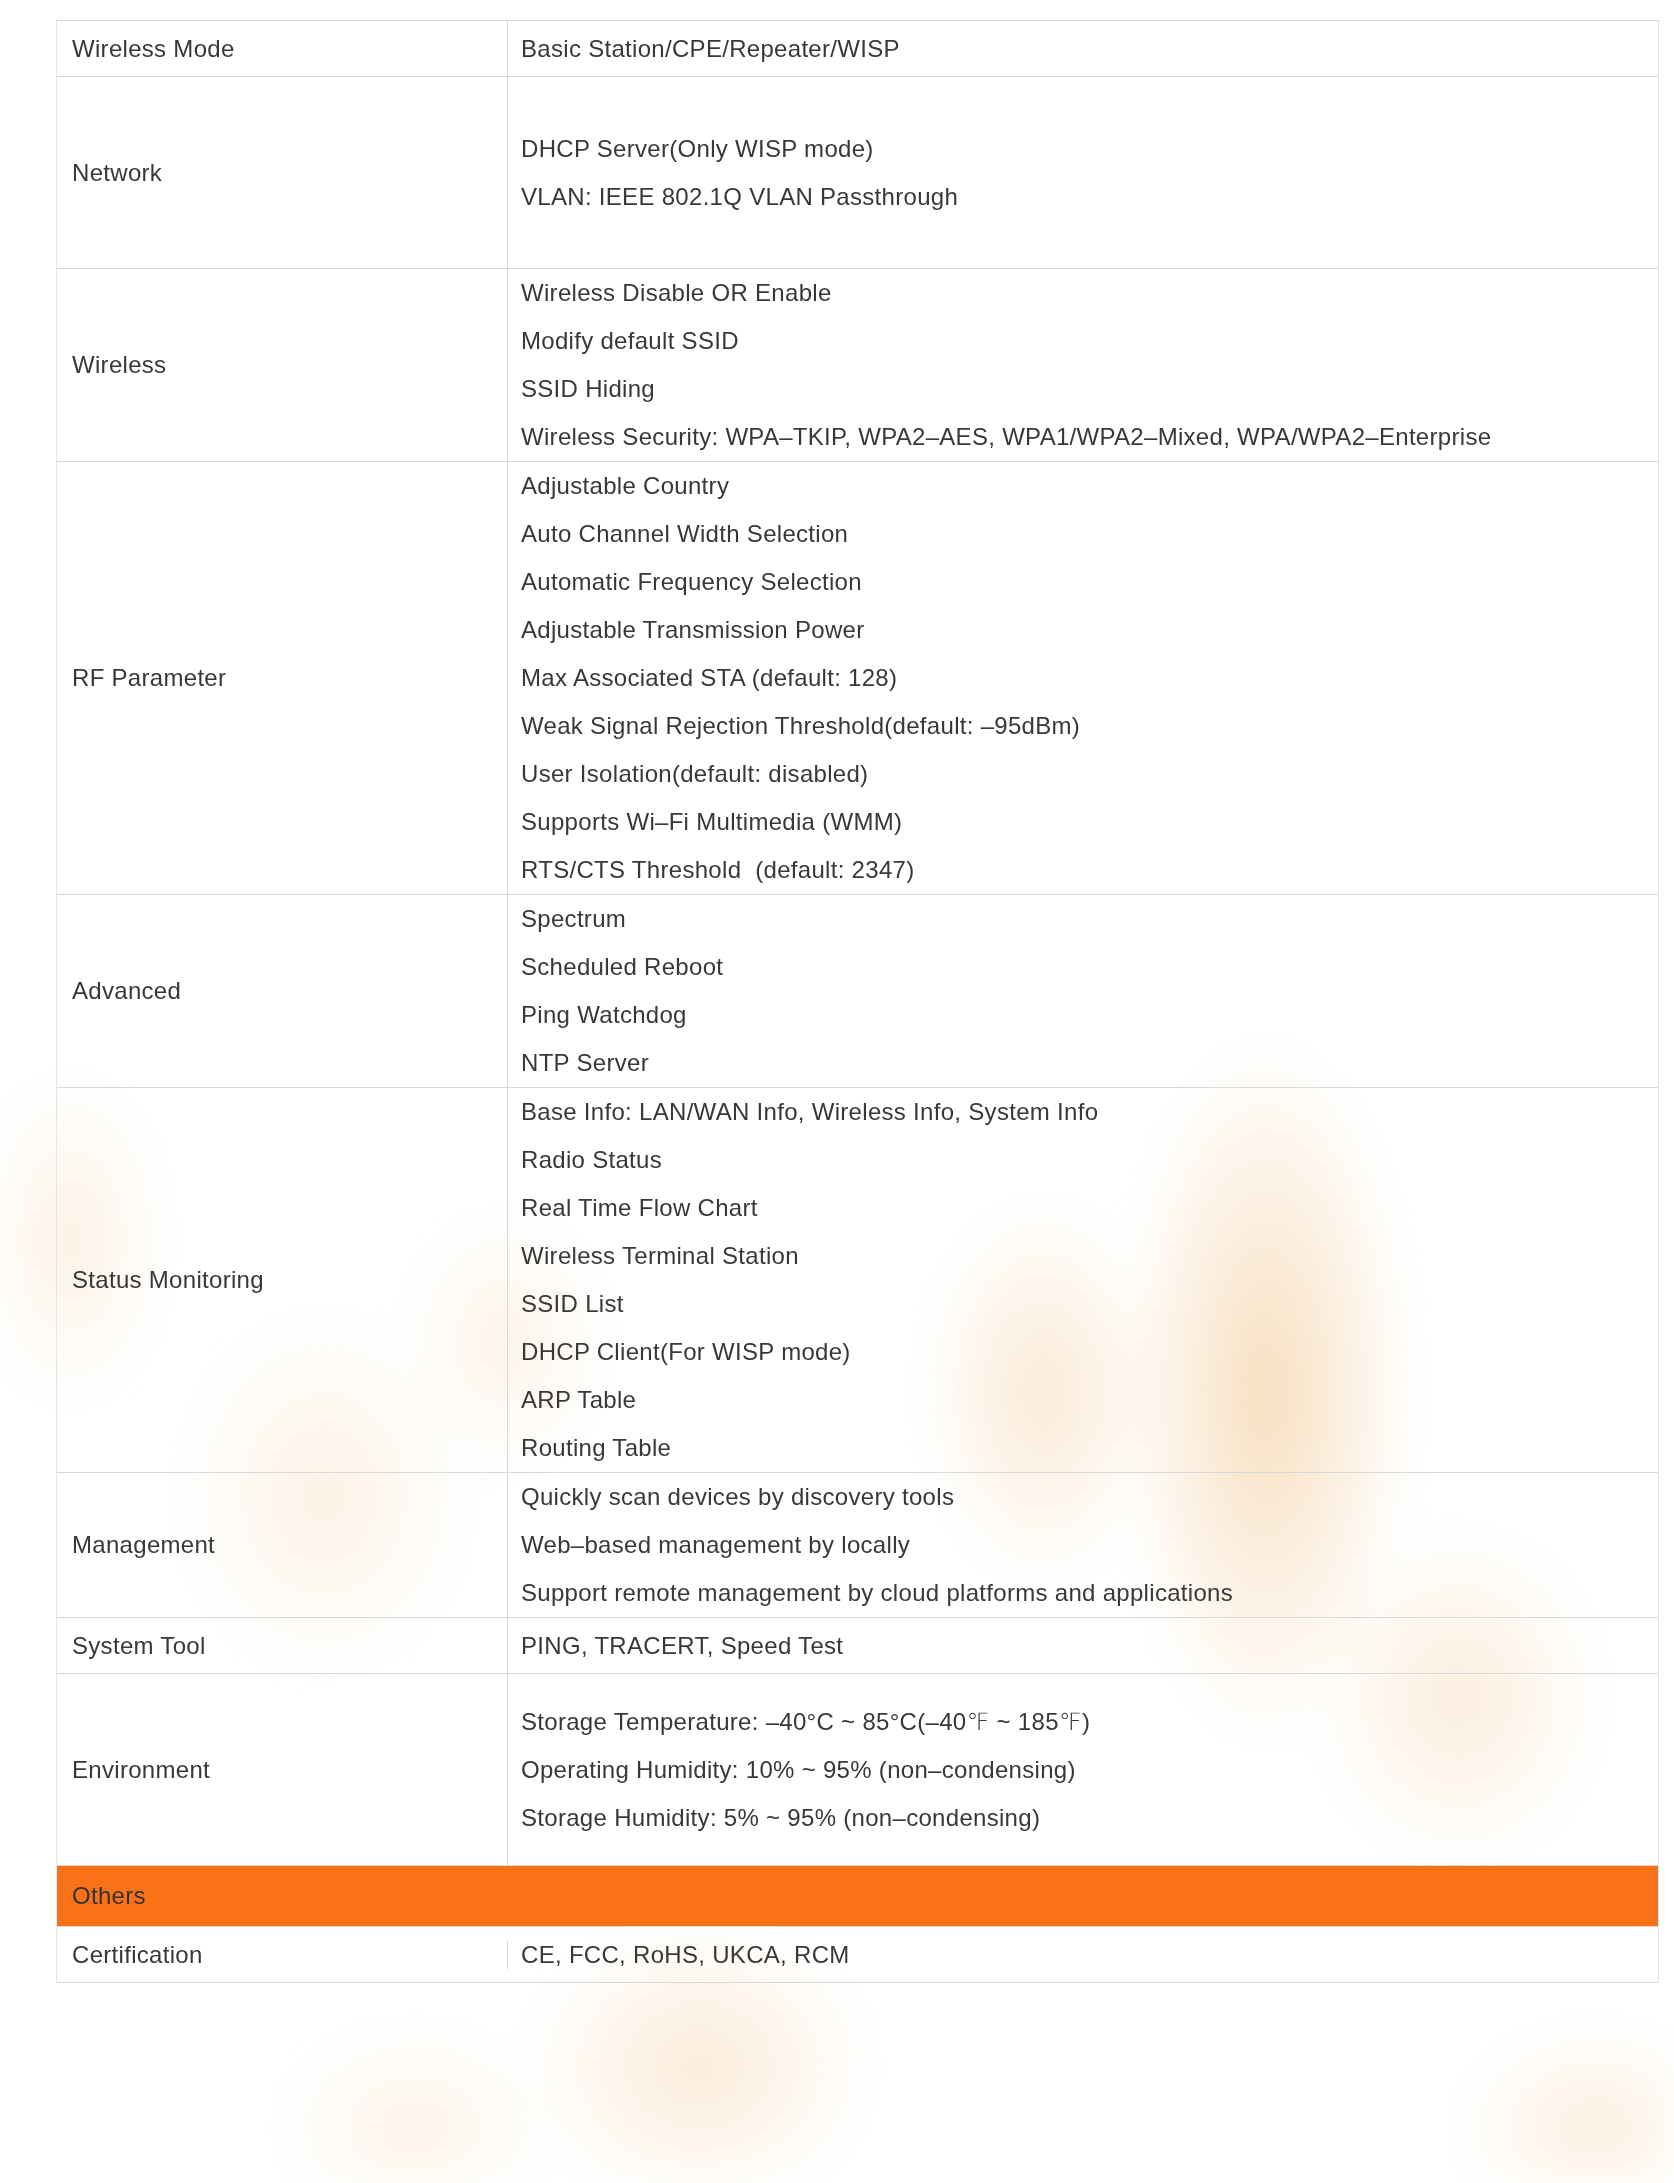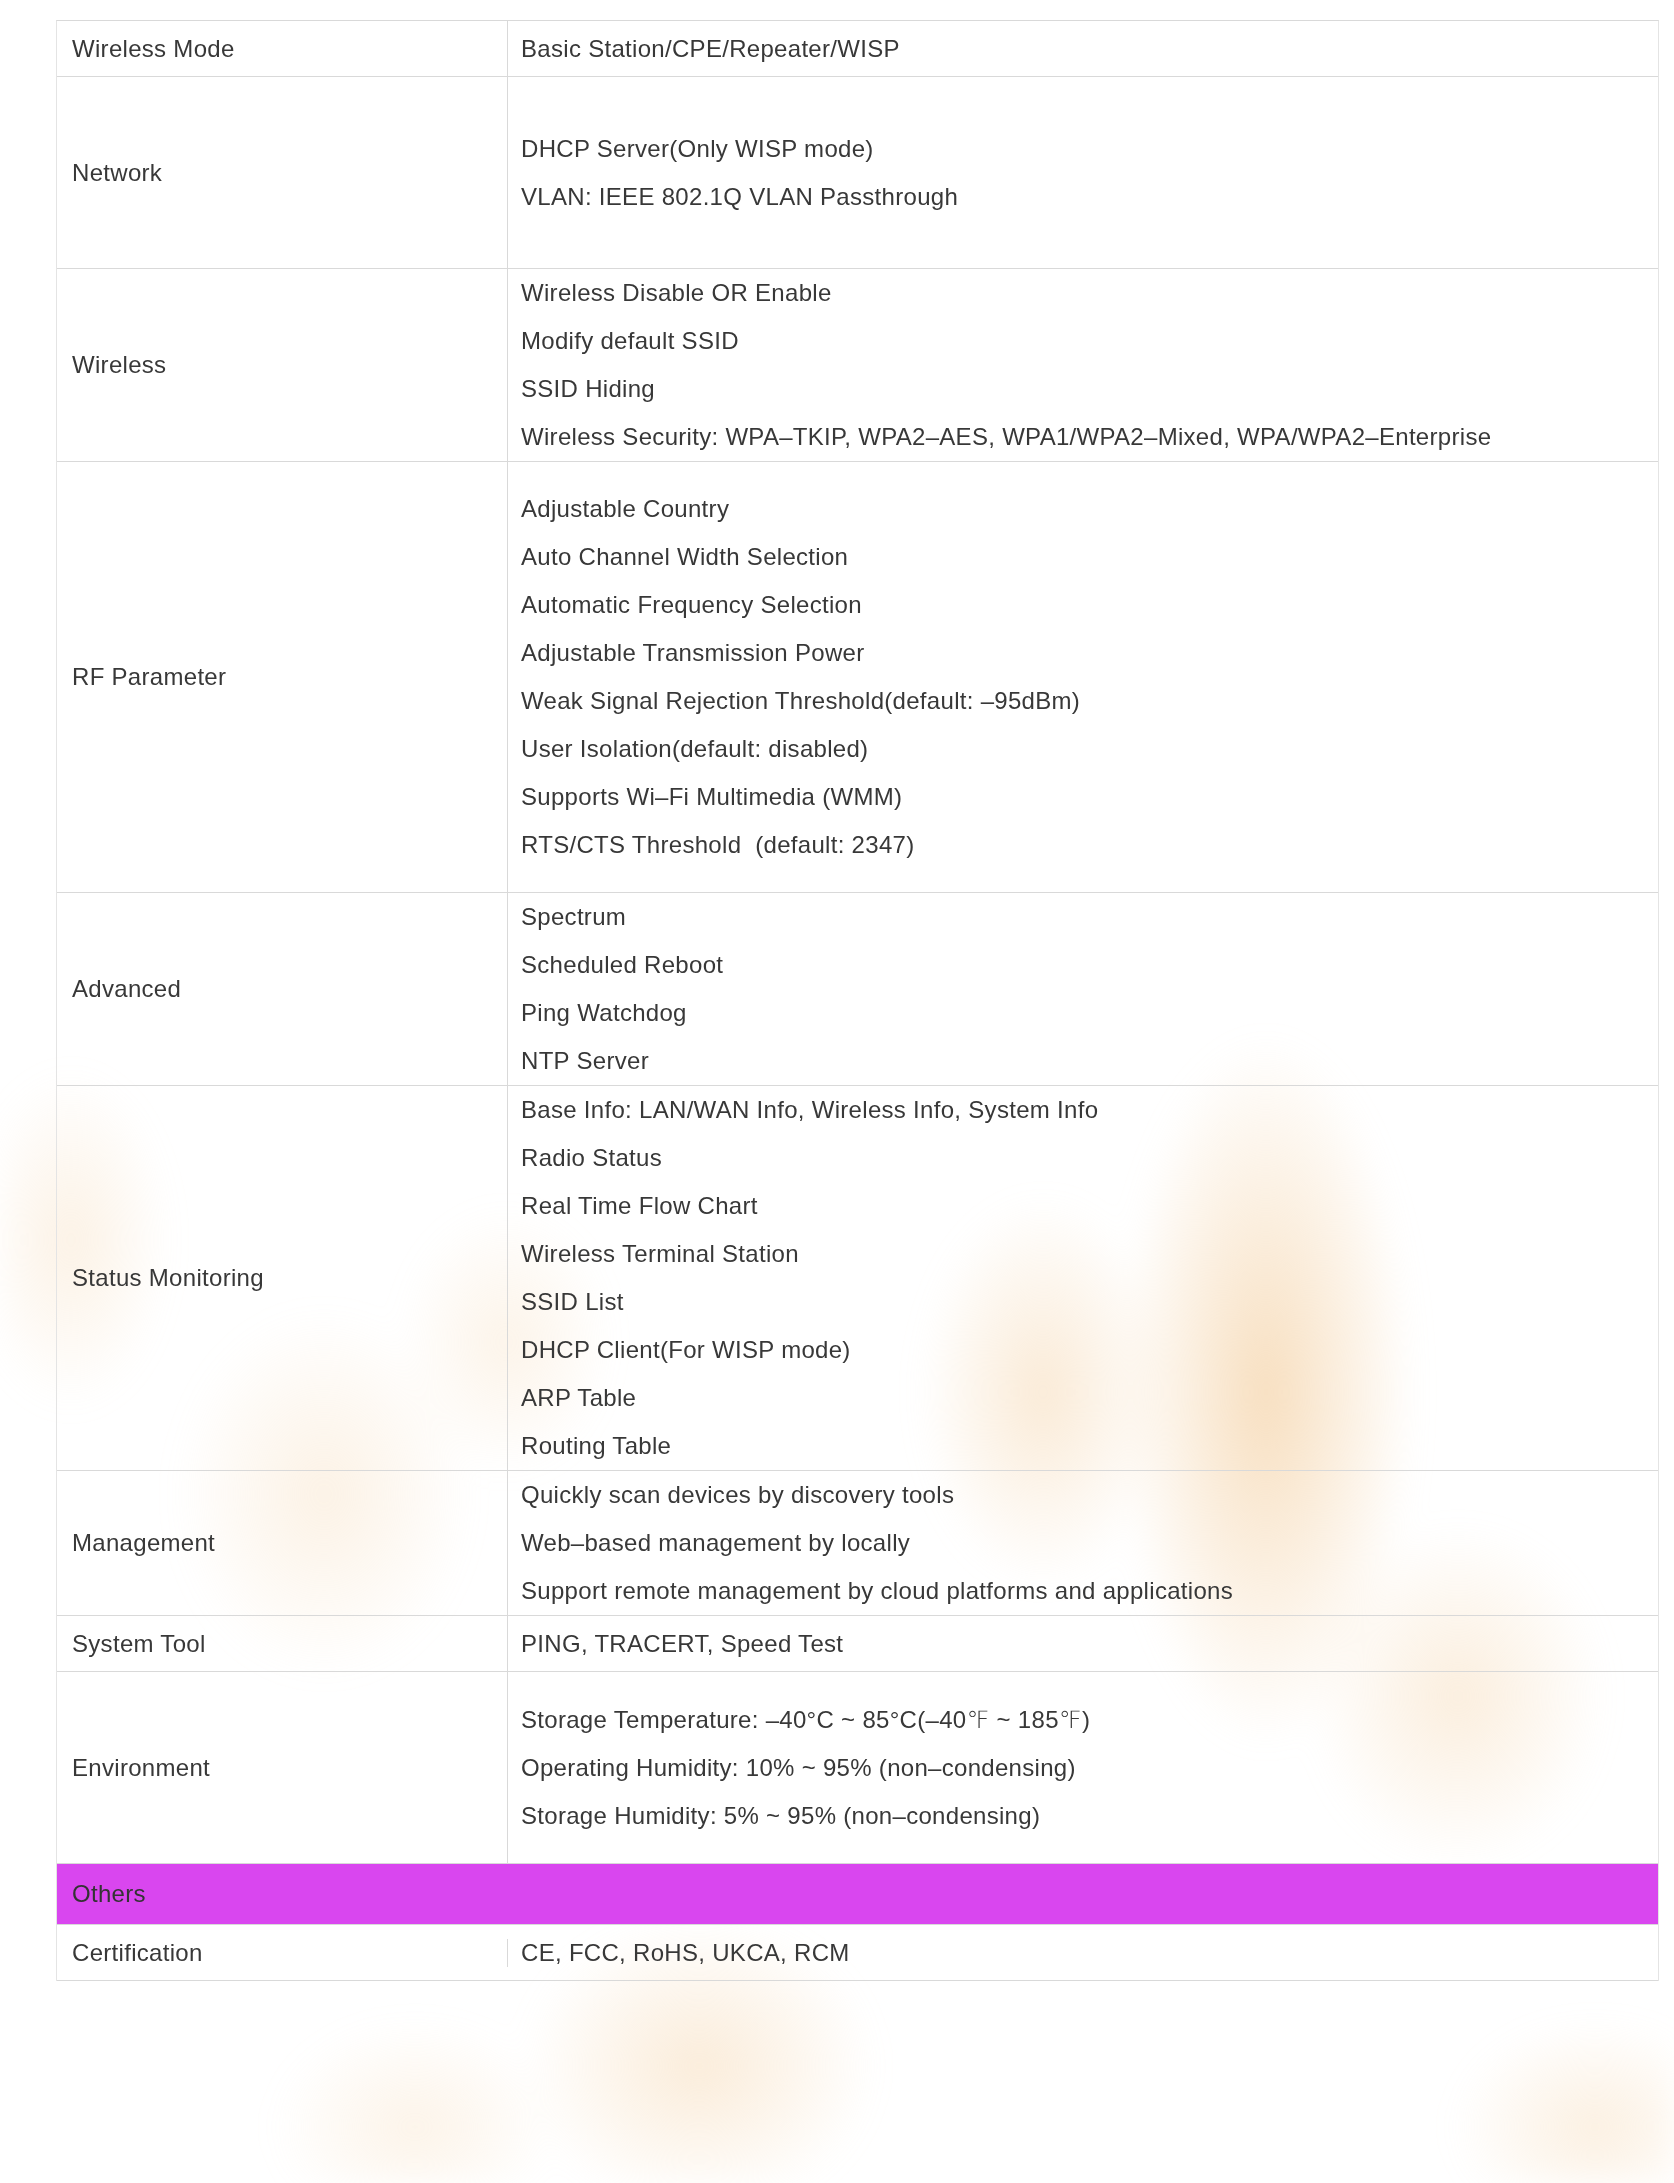--- a/index.html
+++ b/index.html
@@ -72,21 +72,21 @@
     display: flex;
     align-items: center;
     font-size: 24px;
     letter-spacing: 0.3px;
     white-space: pre-wrap;
   }
   .tr-section {
     display: flex;
     align-items: center;
     min-height: 61px;
-    background: #d946ef;
+    background: #f97316;
     border-bottom: 1.5px solid #d9d9d9;
     padding-left: 15px;
     box-sizing: border-box;
     font-size: 24px;
     letter-spacing: 0.3px;
     color: #333333;
   }
 </style>
 </head>
 <body>
@@ -119,20 +119,21 @@
       </div>
   </div>
 
   <div class="tr" style="min-height: 430px;">
     <div class="td-label">RF Parameter</div>
     <div class="td-value">
         <div class="value-line">Adjustable Country</div>
         <div class="value-line">Auto Channel Width Selection</div>
         <div class="value-line">Automatic Frequency Selection</div>
         <div class="value-line">Adjustable Transmission Power</div>
+        <div class="value-line">Max Associated STA (default: 128)</div>
         <div class="value-line">Weak Signal Rejection Threshold(default: –95dBm)</div>
         <div class="value-line">User Isolation(default: disabled)</div>
         <div class="value-line">Supports Wi–Fi Multimedia (WMM)</div>
         <div class="value-line">RTS/CTS Threshold  (default: 2347)</div>
       </div>
   </div>
 
   <div class="tr" style="min-height: 191px;">
     <div class="td-label">Advanced</div>
     <div class="td-value">

